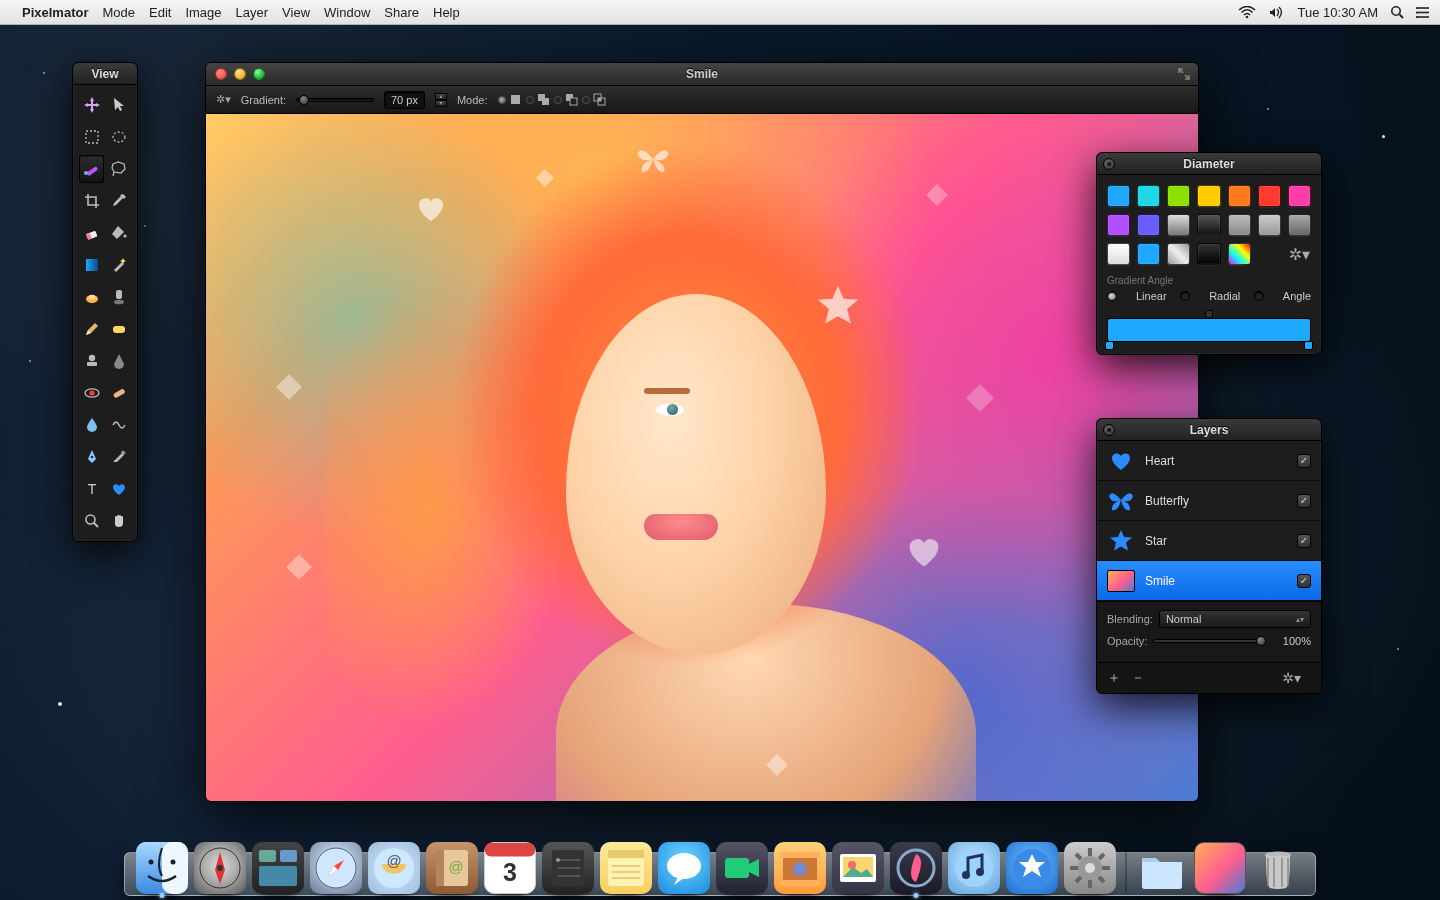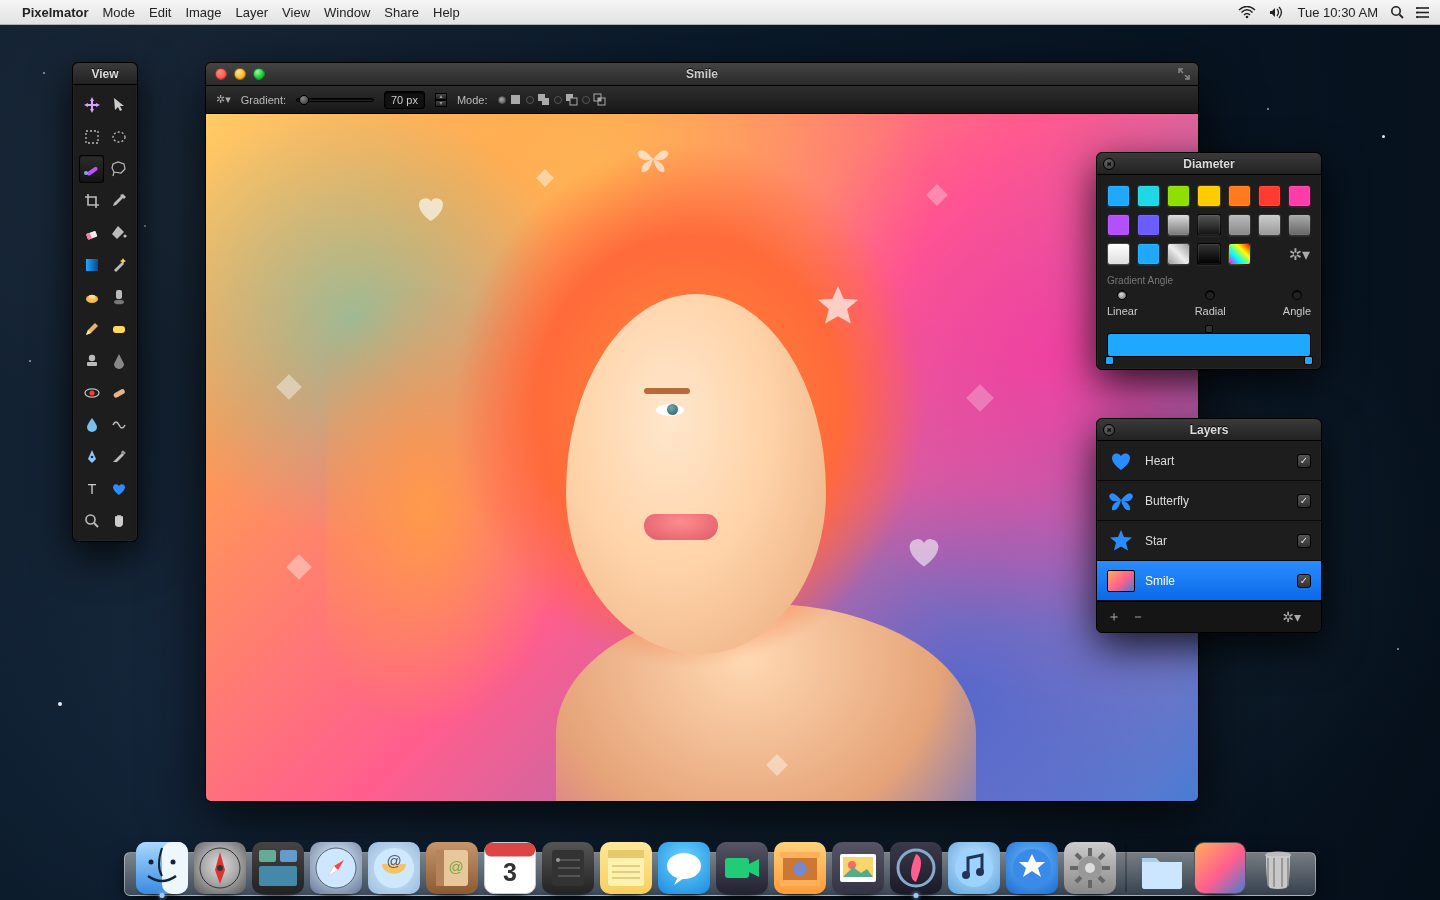--- a/index.html
+++ b/index.html
@@ -146,21 +146,21 @@
   .shape{position:absolute;opacity:.75;filter:blur(.3px);}
   .shape svg{display:block;}
 
   
   .gradients{right:118px;top:152px;width:226px;}
   .swatches{display:grid;grid-template-columns:repeat(7,1fr);gap:7px;padding:10px 10px 4px;}
   .sw{height:22px;border-radius:3px;border:1px solid rgba(0,0,0,.7);box-shadow:0 1px 0 rgba(255,255,255,.06),inset 0 0 0 1px rgba(255,255,255,.08);}
   .sw-gear{height:22px;display:flex;align-items:center;justify-content:center;color:#aaa;}
   .section-label{font-size:10px;color:#777;padding:6px 10px 2px;}
   .radios{display:flex;gap:0;padding:2px 10px 8px;font-size:11px;color:#ccc;justify-content:space-between;}
-  .radio{display:flex;align-items:center;gap:5px;flex-direction:column;}
+  .radio{display:flex;align-items:center;gap:19px;}
   .radio .dot{width:10px;height:10px;border-radius:50%;border:1px solid #000;background:#222;box-shadow:inset 0 1px 1px #000;}
   .radio.sel .dot{background:radial-gradient(circle at 40% 40%,#ddd,#666);}
   .grad-bar-wrap{padding:8px 10px 12px;position:relative;}
   .grad-handle-top{position:absolute;top:0;left:50%;width:8px;height:8px;background:#333;border:1px solid #000;border-radius:2px;transform:translateX(-50%);}
   .grad-bar{height:24px;border:1px solid #000;border-radius:3px;background:linear-gradient(to right,#1fa8ff,#1fa8ff);}
   .grad-stop{position:absolute;bottom:4px;width:9px;height:9px;border:1px solid #000;background:#1fa8ff;border-radius:2px;}
   .grad-stop.left{left:8px;}
   .grad-stop.right{right:8px;}
 
   
@@ -627,20 +627,36 @@
         </div>
         <span class="name">Star</span>
         <span class="chk">✓</span>
       </div>
       <div class="layer-row selected">
         <div class="layer-thumb img"></div>
         <span class="name">Smile</span>
         <span class="chk">✓</span>
       </div>
     </div>
+  <div class="layer-controls">
+    <div class="lc-row">
+      <span>Blending:</span>
+      <span class="sel">
+          <span>Normal</span>
+          <span class="arr">▴▾</span>
+        </span>
+    </div>
+    <div class="lc-row">
+      <span>Opacity:</span>
+      <span class="opslider">
+          <span class="th"></span>
+        </span>
+      <span class="pct">100%</span>
+    </div>
+  </div>
   <div class="layer-footer">
     <span class="btn">＋</span>
     <span class="btn">－</span>
     <span class="spacer"></span>
     <span class="btn">✲▾</span>
   </div>
 </div>
 
 <div class="dock">
   <div class="app" style="background:linear-gradient(#8ac9ff,#3a8ae0)"><svg viewBox="0 0 52 52">

